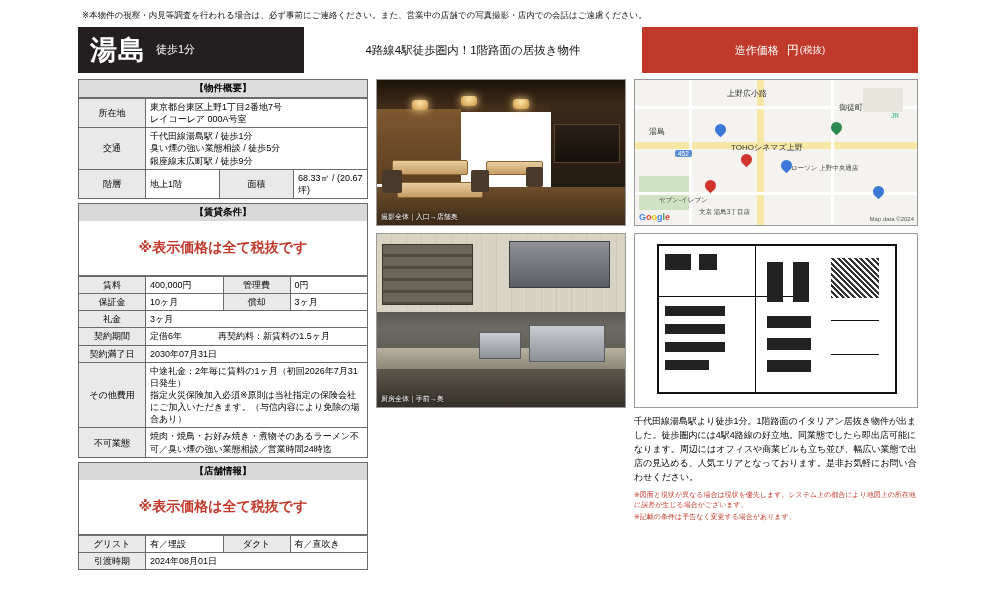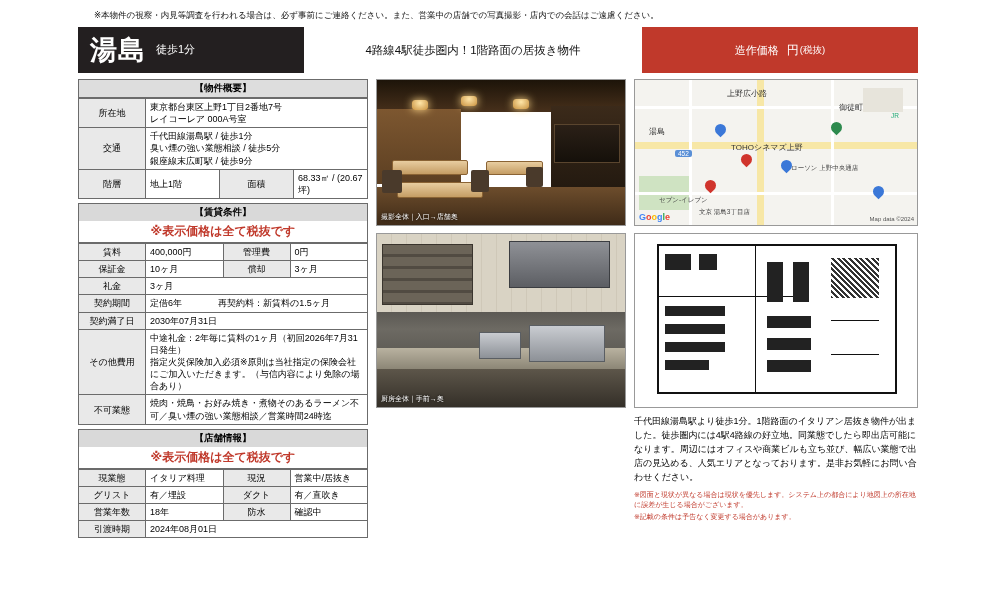--- a/index.html
+++ b/index.html
@@ -1,20 +1,20 @@
 <!DOCTYPE html>
 <html><head>
 <meta charset="utf-8">
 <style>
   html,body{margin:0;padding:0;background:#ffffff;}
   body{width:1000px;height:600px;font-family:"Liberation Sans","DejaVu Sans",sans-serif;color:#000;overflow:hidden;}
   .page{position:relative;width:1000px;height:600px;background:#fff;}
   .sheet{position:absolute;left:78px;top:10px;width:840px;height:480px;background:#fff;}
 
-  .notice{font-size:8.5px;line-height:1.3;color:#111;margin:0 0 6px 16px;}
+  .notice{font-size:8.5px;line-height:1.3;color:#111;margin:0 0 6px 4px;}
 
   
   .hdr{display:flex;align-items:stretch;height:46px;margin-bottom:6px;}
   .hdr-left{width:226px;background:#231f20;color:#fff;display:flex;align-items:center;padding-left:12px;box-sizing:border-box;}
   .hdr-left .big{font-size:27px;font-weight:bold;letter-spacing:1px;font-family:"DejaVu Serif","Liberation Serif",serif;}
   .hdr-left .sub{font-size:11px;margin-left:10px;padding-bottom:2px;}
   .hdr-mid{flex:1;display:flex;align-items:center;justify-content:center;font-size:11.5px;color:#111;}
   .hdr-right{width:276px;background:#c0392b;color:#fff;display:flex;align-items:center;justify-content:center;}
   .hdr-right .lbl{font-size:11px;margin-right:6px;}
   .hdr-right .amt{font-size:25px;font-weight:bold;letter-spacing:-0.5px;}
@@ -27,21 +27,21 @@
   .col-mid{width:250px;}
   .col-right{width:284px;}
 
   
   table.t{width:100%;border-collapse:collapse;table-layout:fixed;}
   table.t td,table.t th{border:1px solid #6b6b6b;font-size:9px;padding:2px 4px;vertical-align:middle;line-height:1.35;}
   td.lab{background:#e9e9e9;width:58px;text-align:center;white-space:nowrap;font-size:9px;}
   .band{border:1px solid #6b6b6b;background:#ddd;text-align:center;font-size:9.5px;font-weight:bold;padding:2px 0;}
   .band-wrap{margin-top:4px;}
   .sec-title{border:1px solid #6b6b6b;border-bottom:none;background:#d9d9d9;text-align:center;font-size:9.5px;font-weight:bold;padding:2px 0;}
-  .sec-note{border:1px solid #6b6b6b;border-top:none;background:#fff;text-align:center;font-size:12px;font-weight:bold;color:#c0392b;padding:2px 0;}
+  .sec-note{border:1px solid #6b6b6b;border-top:none;background:#fff;text-align:center;font-size:14px;font-weight:bold;color:#c0392b;padding:18px 0;}
   .small{font-size:8px;line-height:1.3;}
 
   
   .photo{width:100%;border:1px solid #999;box-sizing:border-box;position:relative;overflow:hidden;}
   .p1{height:147px;}
   .p2{height:175px;margin-top:7px;}
   .cap{position:absolute;left:4px;bottom:3px;color:#fff;font-size:7px;text-shadow:0 0 3px #000;}
 
   
   .img-dine{width:100%;height:100%;
@@ -181,37 +181,25 @@
           </tr>
         </tbody>
           </table>
 
         <div class="band-wrap">
           <div class="sec-title">【店舗情報】</div>
           <div class="sec-note">※表示価格は全て税抜です</div>
         </div>
         <table class="t">
           <tbody>
-              <tr>
-            <td class="lab">現業態</td>
-            <td>イタリア料理</td>
-            <td class="lab">現況</td>
-            <td>営業中/居抜き</td>
-          </tr>
           <tr>
             <td class="lab">グリスト</td>
             <td>有／埋設</td>
             <td class="lab">ダクト</td>
             <td>有／直吹き</td>
-          </tr>
-          <tr>
-            <td class="lab">営業年数</td>
-            <td>18年</td>
-            <td class="lab">防水</td>
-            <td>確認中</td>
           </tr>
           <tr>
             <td class="lab">引渡時期</td>
             <td colspan="3">2024年08月01日</td>
           </tr>
         </tbody>
           </table>
       </div>
 
       <div class="col-mid">

